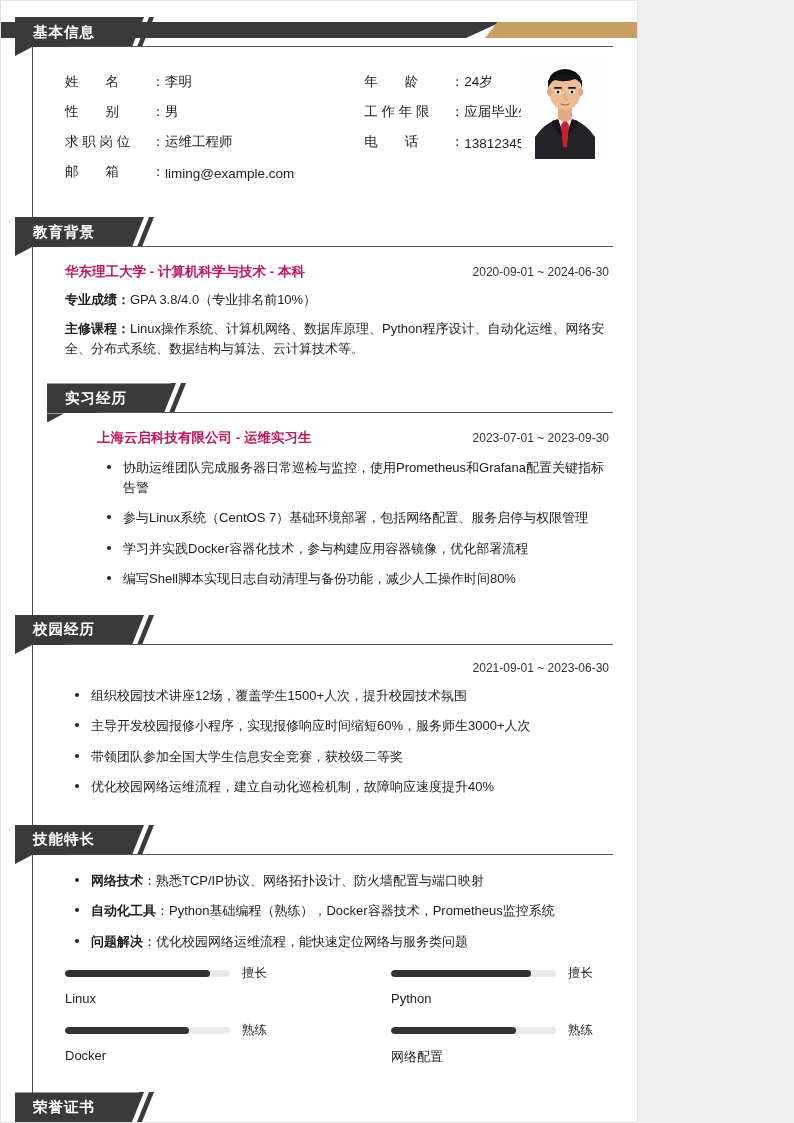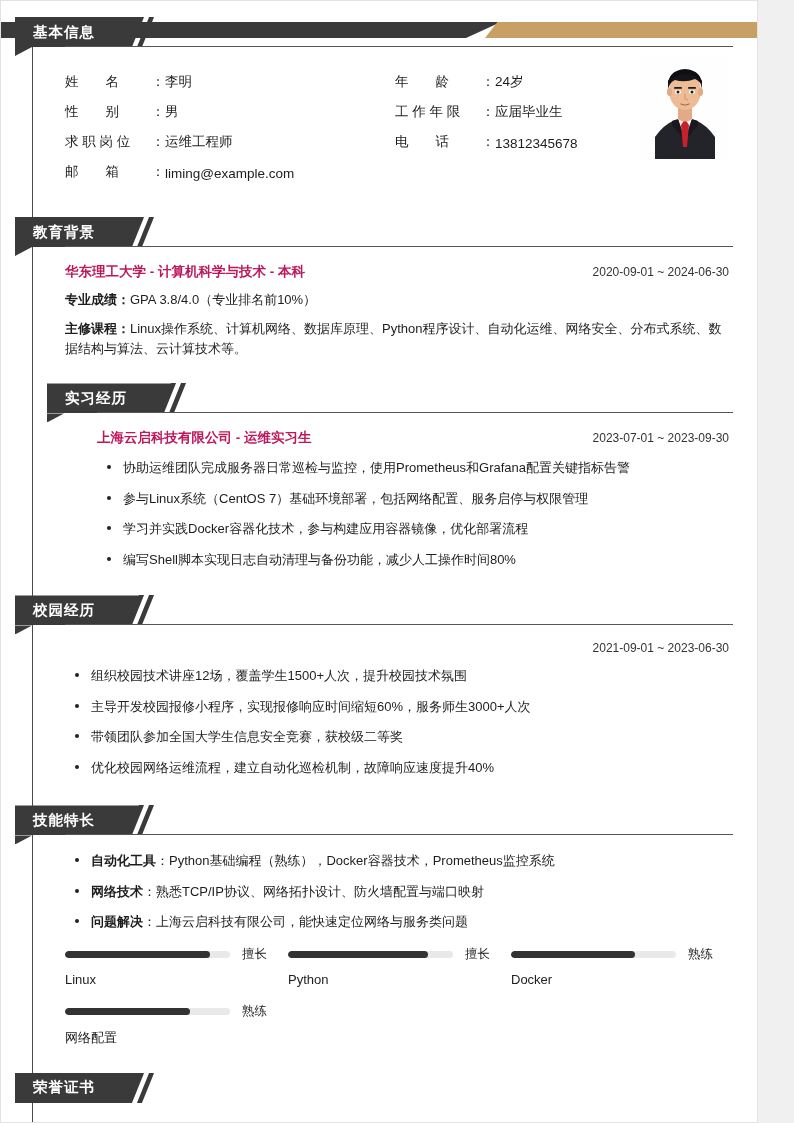--- a/index.html
+++ b/index.html
@@ -4,21 +4,21 @@
 <style>
   html,body{margin:0;padding:0;}
   body{
     width:794px;height:1123px;
     background:#f0f0f0;
     font-family:"Liberation Sans","DejaVu Sans",sans-serif;
     -webkit-font-smoothing:antialiased;
   }
   .page{
     position:relative;
-    width:758px;height:1123px;
+    width:638px;height:1123px;
     background:#ffffff;
     box-sizing:border-box;
     border:1px solid #e2e2e2;
     overflow:hidden;
   }
 
   
   .top-banner{position:absolute;left:0;top:21px;width:794px;height:16px;}
   .top-banner .dark{
     position:absolute;left:0;top:0;width:500px;height:16px;background:#3a3a3a;
@@ -295,23 +295,23 @@
       <div class="badge">
         <span class="badge-title">技能特长</span>
       </div>
       <div class="badge-tail"></div>
       <div class="stripe s1"></div>
       <div class="stripe s2"></div>
       <div class="sec-rule"></div>
     </div>
     <div class="sec-body">
       <ul class="bullets" style="margin-top:12px;">
+        <li><b>网络技术</b><span>：</span><span>熟悉TCP/IP协议、网络拓扑设计、防火墙配置与端口映射</span></li>
         <li><b>自动化工具</b><span>：</span><span>Python基础编程（熟练），Docker容器技术，Prometheus监控系统</span></li>
-        <li><b>网络技术</b><span>：</span><span>熟悉TCP/IP协议、网络拓扑设计、防火墙配置与端口映射</span></li>
-        <li><b>问题解决</b><span>：</span><span>上海云启科技有限公司，能快速定位网络与服务类问题</span></li>
+        <li><b>问题解决</b><span>：</span><span>优化校园网络运维流程，能快速定位网络与服务类问题</span></li>
       </ul>
 
       <div class="bars">
         <div class="bar-item">
           <div class="bar-row">
             <div class="bar-track">
               <div class="bar-fill" style="width: 88%;"></div>
             </div>
             <span class="bar-level">擅长</span>
           </div>

